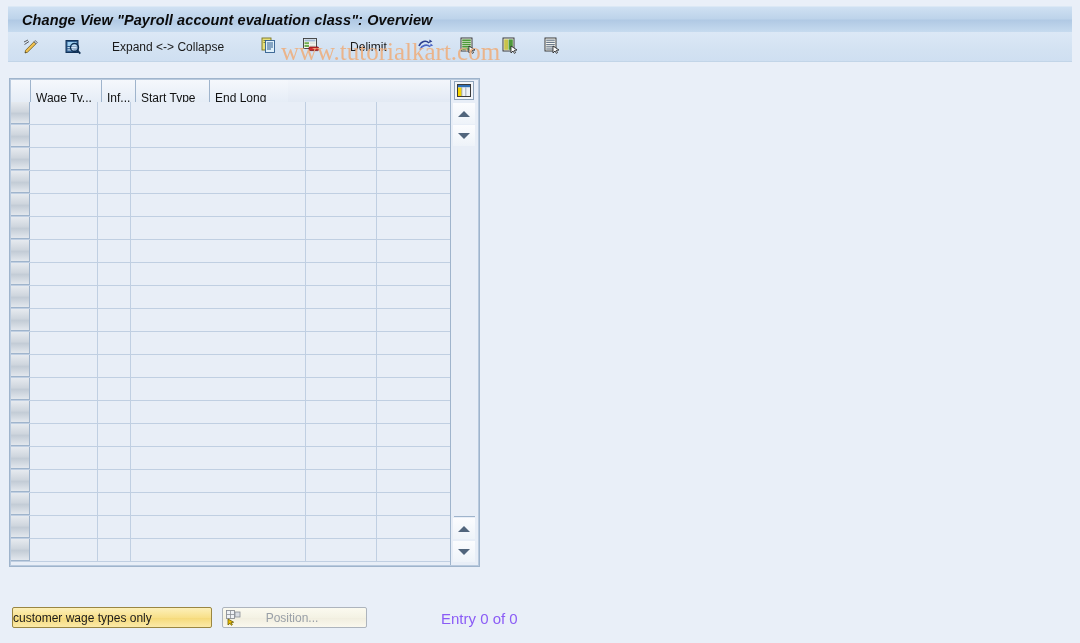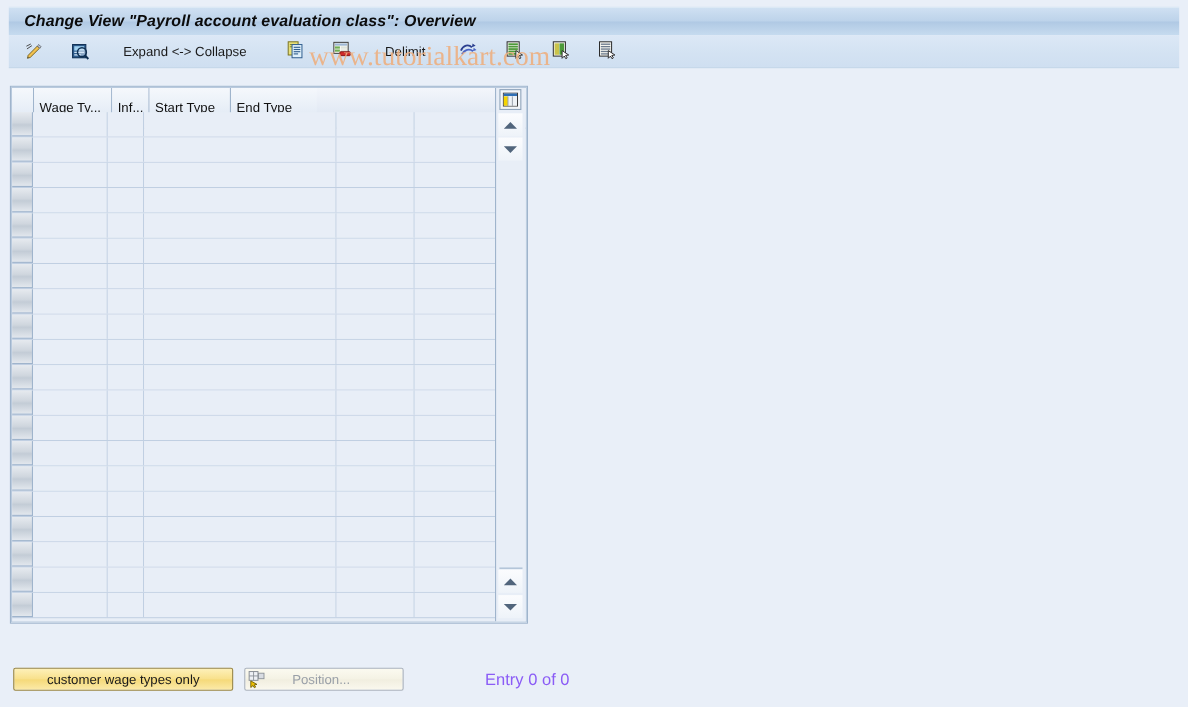--- a/index.html
+++ b/index.html
@@ -232,21 +232,20 @@
     width: 200px;
     height: 21px;
     box-sizing: border-box;
     border: 1px solid #9a8642;
     border-radius: 2px;
     background: linear-gradient(to bottom, #fdf0b9 0%, #f8e08a 50%, #f5d979 52%, #fbeaa9 100%);
     font-size: 12px;
     color: #1a1a1a;
     display: flex;
     align-items: center;
-    justify-content: center;
     cursor: pointer;
   }
   .btn-position {
     position: absolute;
     left: 222px;
     top: 607px;
     width: 145px;
     height: 21px;
     box-sizing: border-box;
     border: 1px solid #adb4bd;
@@ -405,21 +404,21 @@
 <div class="watermark">www.tutorialkart.com</div>
 
 <div class="grid-wrap">
   <div class="grid-inner">
 
     <div class="hdr-row">
       <div class="hdr-cell hdr-corner"></div>
       <div class="hdr-cell hdr-c0">Wage Ty...</div>
       <div class="hdr-cell hdr-c1">Inf...</div>
       <div class="hdr-cell hdr-c3">Start Type</div>
-      <div class="hdr-cell hdr-c4">End Type</div>
+      <div class="hdr-cell hdr-c4">End Long</div>
     </div>
 
     <div class="body-rows">
         <div class="row">
           <div class="sel-cell"></div>
           <div class="cell c0"></div>
           <div class="cell c1"></div>
           <div class="cell c2"></div>
           <div class="cell c3"></div>
           <div class="cell c4"></div>

